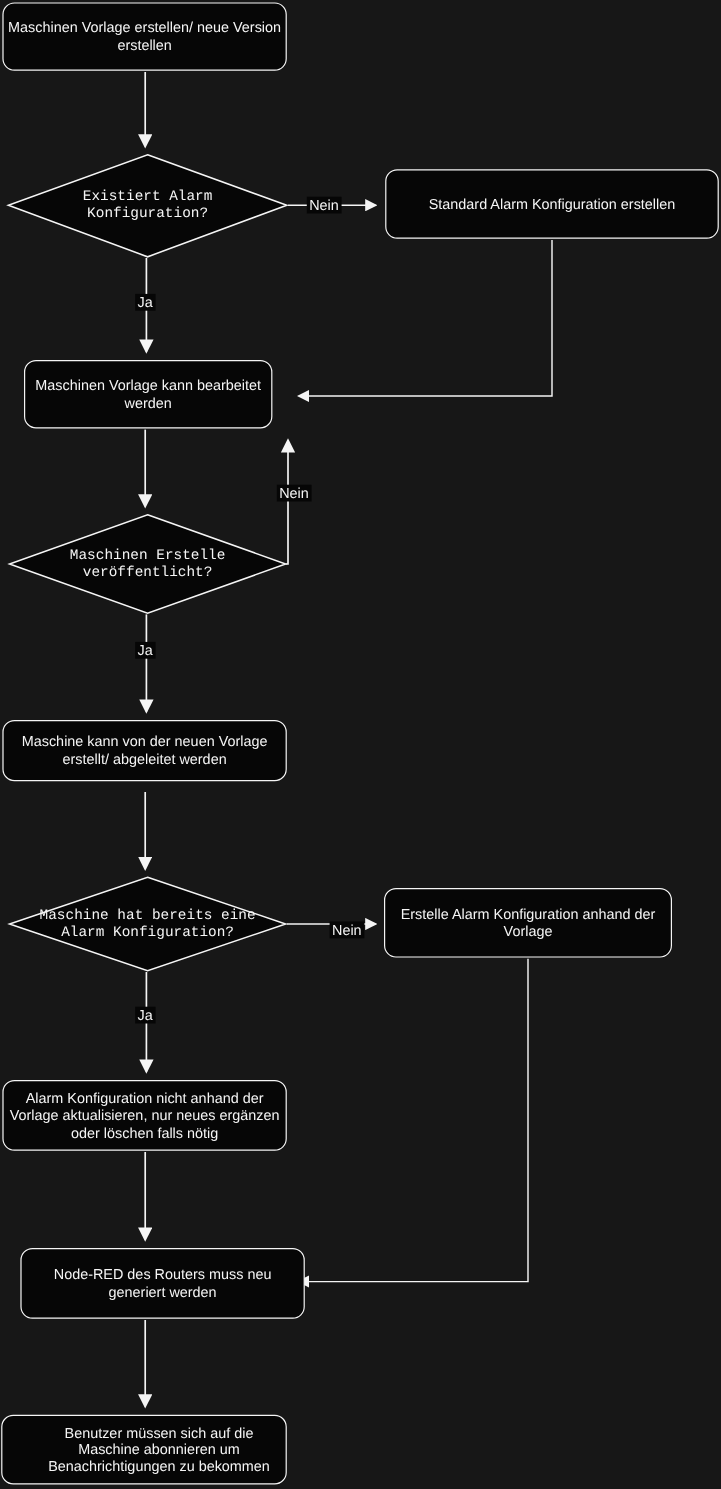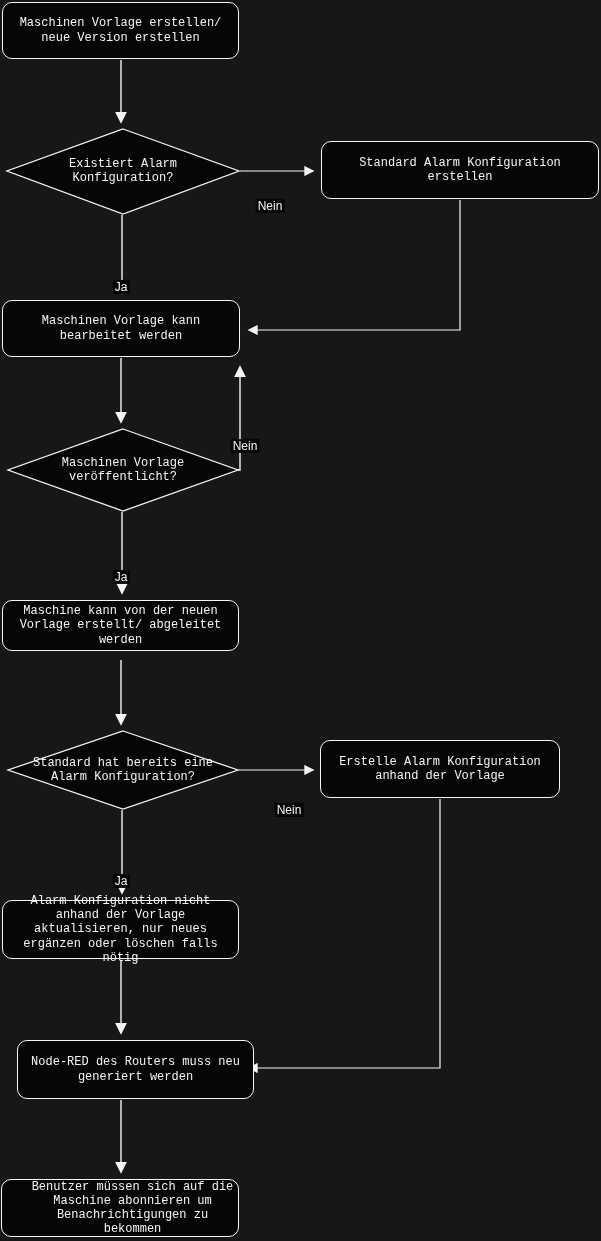--- a/index.html
+++ b/index.html
@@ -5,28 +5,28 @@
   html,body{margin:0;padding:0;background:#171717;}
   .stage{
     position:relative;width:601px;height:1241px;background:#171717;overflow:hidden;
     font-family:"Liberation Sans","DejaVu Sans",sans-serif;
     font-size:12px;line-height:1.18;color:#f5f5f5;
   }
   svg.wires{position:absolute;left:0;top:0;width:601px;height:1241px;}
   .node{
     position:absolute;background:#060606;border:1px solid #f5f5f5;border-radius:10px;
     display:flex;align-items:center;justify-content:center;text-align:center;
-    padding:2px 3px;box-sizing:border-box;font-family:Liberation Mono, monospace;
+    padding:2px 3px;box-sizing:border-box;
   }
   .dlabel{
     position:absolute;display:flex;align-items:center;justify-content:center;text-align:center;font-family:Liberation Mono, monospace;
   }
   .elabel{
     position:absolute;transform:translate(-50%,-50%);background:#060606;
-    padding:0 2px;white-space:nowrap;margin-top:35px;
+    padding:0 2px;white-space:nowrap;
   }
 </style>
 </head>
 <body>
 
 <div class="stage">
 
   <svg class="wires" viewBox="0 0 601 1241" xmlns="http://www.w3.org/2000/svg">
     <defs>
       <marker id="arrow" viewBox="0 0 10 10" refX="8.5" refY="5" markerWidth="8.5" markerHeight="8.5" orient="auto">
@@ -50,37 +50,37 @@
 
     <polygon points="123,129 239,171 123,214 7,171" fill="#060606" stroke="#f5f5f5" stroke-width="1.3"></polygon>
     <polygon points="123,429 238,470 123,511 8,470" fill="#060606" stroke="#f5f5f5" stroke-width="1.3"></polygon>
     <polygon points="123,731 238,770 123,809 8,770" fill="#060606" stroke="#f5f5f5" stroke-width="1.3"></polygon>
   </svg>
 
   <div class="node" style="left:2px;top:2px;width:237px;height:57px;">Maschinen Vorlage erstellen/ neue Version erstellen</div>
 
   <div class="node" style="left:321px;top:141px;width:278px;height:58px;">Standard Alarm Konfiguration erstellen</div>
 
-  <div class="node" style="left:2px;top:300px;width:238px;height:57px;">Maschinen Vorlage kann bearbeitet werden</div>
+  <div class="node" style="left:20px;top:300px;width:207px;height:57px;">Maschinen Vorlage kann bearbeitet werden</div>
 
   <div class="node" style="left:2px;top:600px;width:237px;height:51px;">Maschine kann von der neuen Vorlage erstellt/ abgeleitet werden</div>
 
   <div class="node" style="left:320px;top:740px;width:240px;height:58px;">Erstelle Alarm Konfiguration anhand der Vorlage</div>
 
   <div class="node" style="left:2px;top:900px;width:237px;height:59px;">Alarm Konfiguration nicht anhand der Vorlage aktualisieren, nur  neues ergänzen oder löschen falls nötig</div>
 
   <div class="node" style="left:2px;top:1040px;width:237px;height:59px;margin-left:15px;">Node-RED des Routers muss neu generiert werden</div>
 
   <div class="node" style="left:1px;top:1179px;width:238px;height:58px;padding-left:28px;">Benutzer müssen sich auf die Maschine abonnieren um Benachrichtigungen zu bekommen</div>
 
   <div class="dlabel" style="left:23px;top:155px;width:200px;height:32px;">Existiert Alarm Konfiguration?</div>
 
-  <div class="dlabel" style="left:23px;top:454px;width:200px;height:32px;">Maschinen Vorlage veröffentlicht?</div>
+  <div class="dlabel" style="left:23px;top:454px;width:200px;height:32px;">Maschinen Erstelle veröffentlicht?</div>
 
-  <div class="dlabel" style="left:23px;top:746px;width:200px;height:48px;">Standard hat bereits eine Alarm Konfiguration?</div>
+  <div class="dlabel" style="left:23px;top:746px;width:200px;height:48px;">Maschine hat bereits eine Alarm Konfiguration?</div>
 
   <div class="elabel" style="left:270px;top:171px;">Nein</div>
 
   <div class="elabel" style="left:121px;top:252px;">Ja</div>
 
   <div class="elabel" style="left:245px;top:411px;">Nein</div>
 
   <div class="elabel" style="left:121px;top:542px;">Ja</div>
 
   <div class="elabel" style="left:289px;top:775px;">Nein</div>

